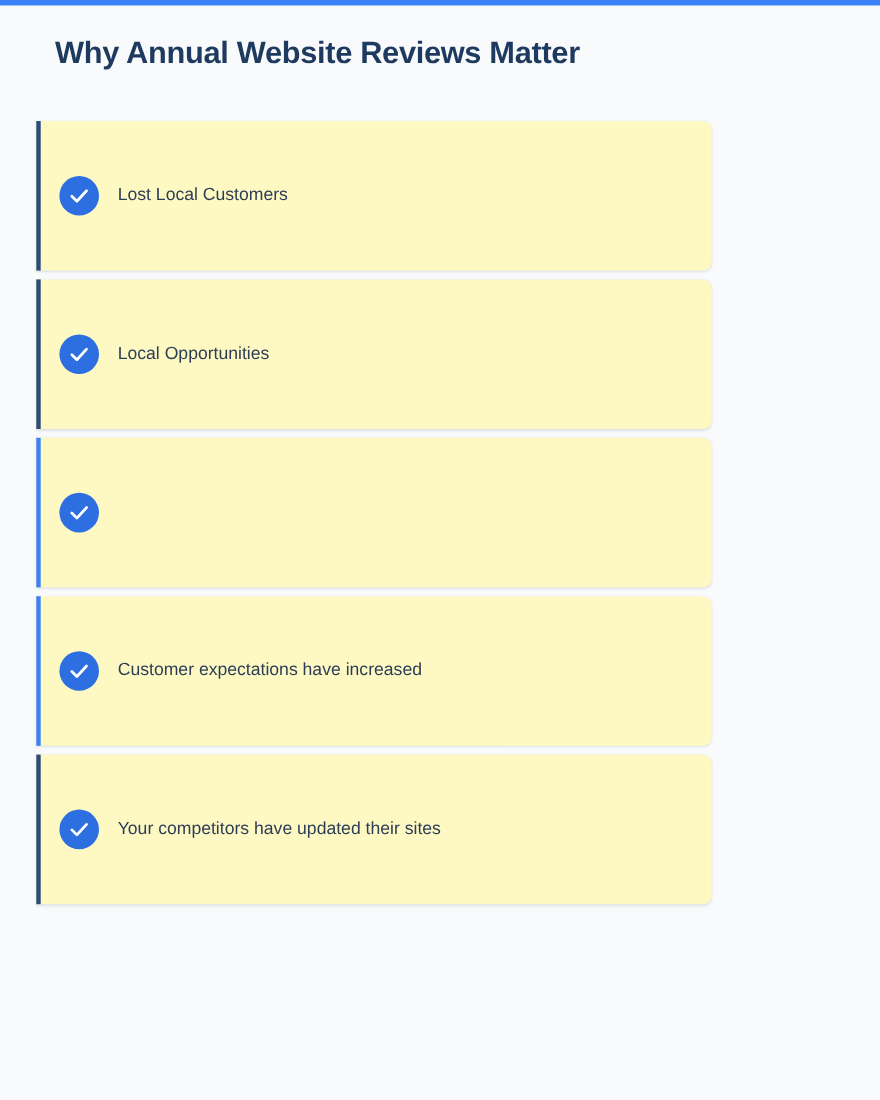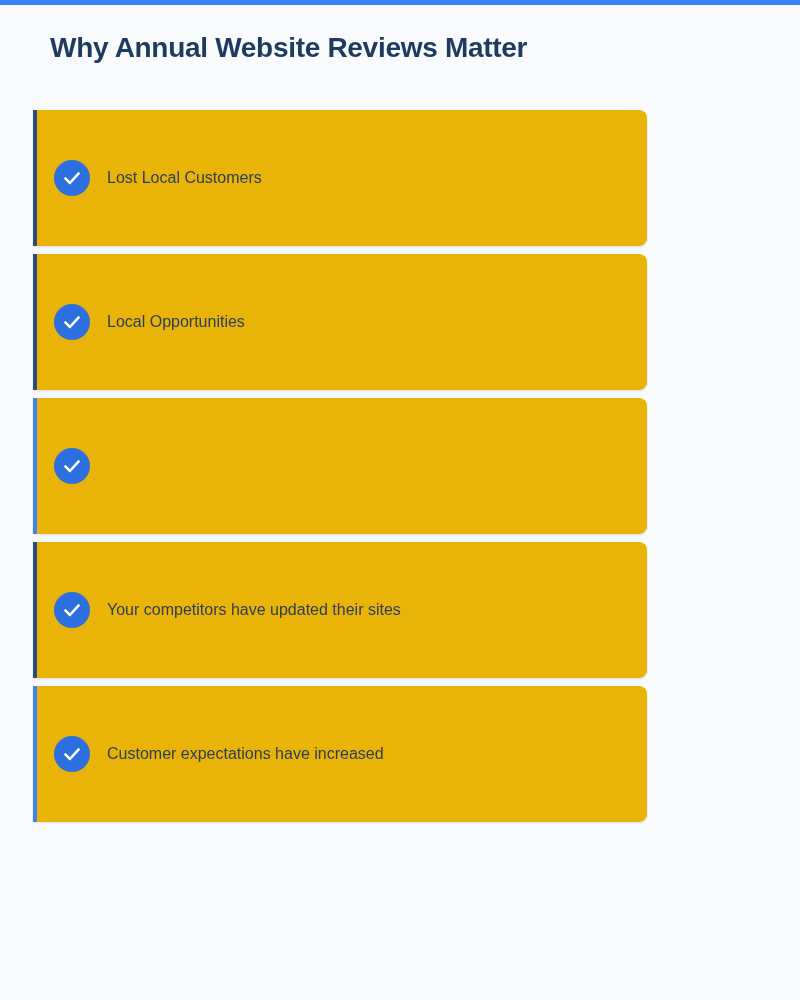--- a/index.html
+++ b/index.html
@@ -40,21 +40,21 @@
     display: flex;
     flex-direction: column;
     gap: 8px;
   }
 
   .card {
     position: relative;
     margin-left: 33px;
     margin-right: 32px;
     height: 136px;
-    background: #eab308;
+    background: #fef9c3;
     border-radius: 0 8px 8px 0;
     box-shadow: 0 1px 3px rgba(15, 30, 60, 0.07),
                 0 1px 2px rgba(15, 30, 60, 0.04);
     display: flex;
     align-items: center;
     padding-left: 21px;
   }
 
   .card::before {
     content: "";
@@ -123,32 +123,32 @@
     </div>
 
     <div class="card accent-blue">
       <span class="check-badge">
         <svg viewBox="0 0 24 24" fill="none" stroke="#ffffff" stroke-width="3" stroke-linecap="round" stroke-linejoin="round">
           <polyline points="4,12.5 9.5,18 20,6.5"></polyline>
         </svg>
       </span>
     </div>
 
+    <div class="card accent-blue">
+      <span class="check-badge">
+        <svg viewBox="0 0 24 24" fill="none" stroke="#ffffff" stroke-width="3" stroke-linecap="round" stroke-linejoin="round">
+          <polyline points="4,12.5 9.5,18 20,6.5"></polyline>
+        </svg>
+      </span>
+      <span class="card-label">Customer expectations have increased</span>
+    </div>
+
     <div class="card accent-dark">
       <span class="check-badge">
         <svg viewBox="0 0 24 24" fill="none" stroke="#ffffff" stroke-width="3" stroke-linecap="round" stroke-linejoin="round">
           <polyline points="4,12.5 9.5,18 20,6.5"></polyline>
         </svg>
       </span>
       <span class="card-label">Your competitors have updated their sites</span>
     </div>
 
-    <div class="card accent-blue">
-      <span class="check-badge">
-        <svg viewBox="0 0 24 24" fill="none" stroke="#ffffff" stroke-width="3" stroke-linecap="round" stroke-linejoin="round">
-          <polyline points="4,12.5 9.5,18 20,6.5"></polyline>
-        </svg>
-      </span>
-      <span class="card-label">Customer expectations have increased</span>
-    </div>
-
   </div>
 </div>
 
 </body></html>

